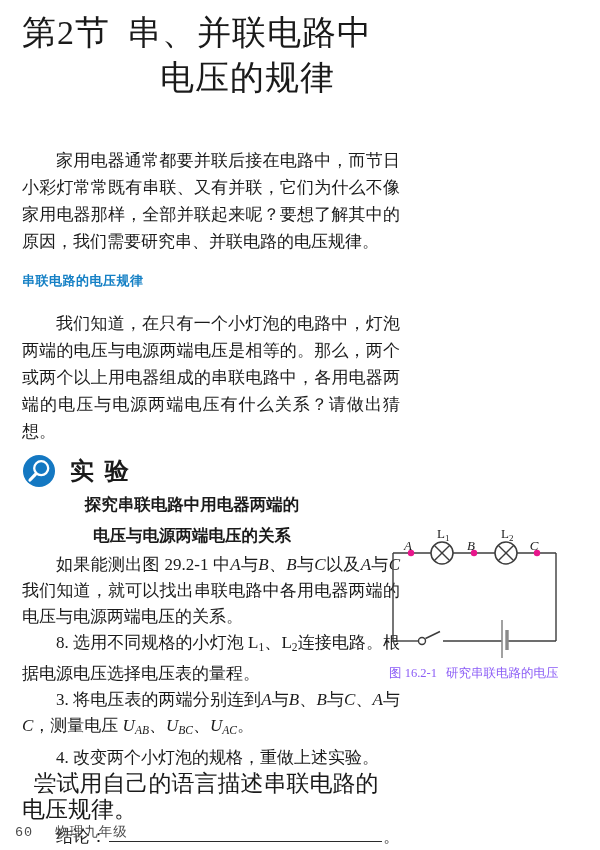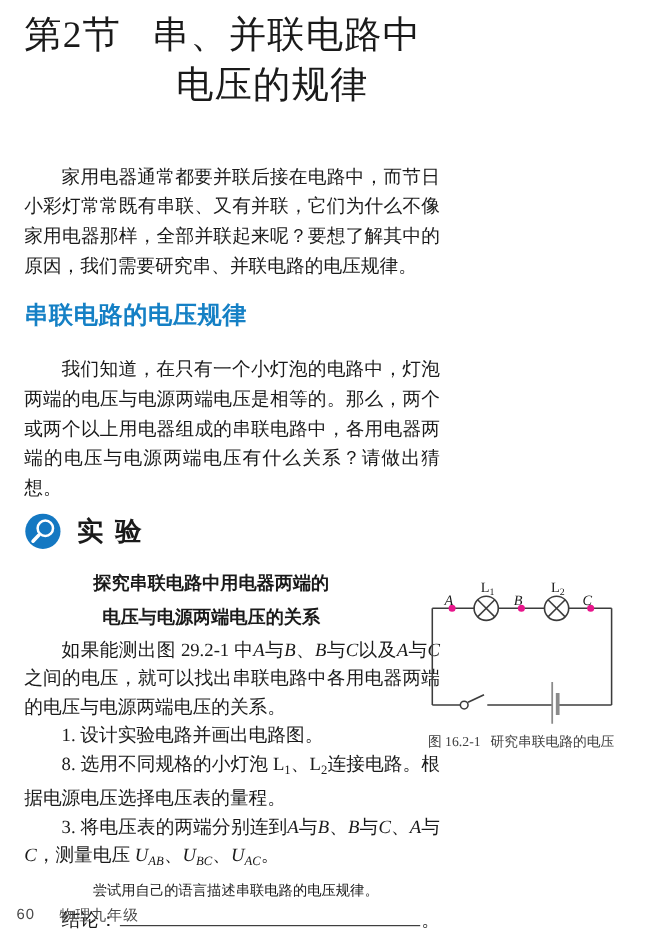--- a/index.html
+++ b/index.html
@@ -6,69 +6,69 @@
   .page{
     position:relative; width:600px; height:850px; background:#ffffff;
     font-family:"Liberation Serif","DejaVu Serif",serif;
     color:var(--text,#1a1a1a); overflow:hidden;
   }
   .column{ position:absolute; left:22px; top:10px; width:378px; }
 
   
   .title{ font-size:34px; line-height:45px; font-weight:400; letter-spacing:1px; }
   .title-row1{ display:flex; }
-  .title-no{ margin-right:28px; }
+  .title-no{ margin-right:17px; }
   .title-row2{ padding-left:138px; }
 
   
   .para{ font-size:17px; line-height:27px; text-align:justify; text-indent:2em; margin:0; }
   .intro{ margin-top:47px; }
   .guess{ margin-top:20px; }
 
   .section-heading{
     margin-top:17px; font-family:"Liberation Sans","DejaVu Sans",sans-serif;
-    font-size:22px; font-weight:bold; color:var(--accent-blue,#1580c5);
+    font-size:13px; font-weight:bold; color:var(--accent-blue,#1580c5);
     letter-spacing:0.5px;
   }
 
   
   .exp-header{ display:flex; align-items:center; margin-top:9px; }
   .exp-icon{ width:34px; height:34px; flex:0 0 34px; }
   .exp-label{
     margin-left:14px; font-family:"Liberation Sans","DejaVu Sans",sans-serif;
     font-size:24px; font-weight:bold; letter-spacing:2px;
   }
   .exp-subtitle{
     width:340px; text-align:center; font-family:"Liberation Sans","DejaVu Sans",sans-serif;
-    font-size:16.5px; font-weight:bold; line-height:27px; margin-top:17px;
+    font-size:16.5px; font-weight:bold; line-height:27px; margin-top:3px;
   }
   .exp-body{ margin-top:3px; }
   .exp-body .para{ line-height:26px; }
   .step{ font-size:17px; line-height:26px; text-align:justify; text-indent:2em; }
-  .try-line{ font-size:13px; line-height:26px; text-indent:0.5em;text-align:center; }
+  .try-line{ font-size:23px; line-height:26px; text-indent:0.5em; }
 
   .rt-var{ font-style:italic; }
   .rt-sub{ font-size:0.68em; vertical-align:-0.3em; }
   .rt-varsub{ font-style:italic; font-size:0.68em; vertical-align:-0.3em; }
 
   .conclusion{ display:flex; align-items:baseline; padding-left:2em; font-size:17px; line-height:27px; margin-top:0; }
   .blank-line{ flex:1 1 auto; border-bottom:1.4px solid #2b2b2b; height:1.05em; margin:0 1px 3px 2px; }
 
   
   .figure{ position:absolute; left:389px; top:525px; width:200px; }
-  .fig-caption{ margin-top:1px; font-size:12.5px; color:#404040; white-space:nowrap; }
+  .fig-caption{ margin-top:1px; font-size:12.5px; color:#8b5cf6; white-space:nowrap; }
   .fig-caption .cap-no{ margin-right:9px; }
   .circuit-label{ font-family:"Liberation Serif","DejaVu Serif",serif; font-size:13px; fill:#1a1a1a; }
   .circuit-label.it{ font-style:italic; }
   .circuit-sub{ font-size:9px; }
 
   
   .footer{
-    position:absolute; left:15px; top:823px; display:flex; align-items:flex-start;
-    font-family:Liberation Sans, sans-serif;
+    position:absolute; left:15px; top:823px; display:flex; align-items:center;
+    font-family:Liberation Mono, monospace;
     font-size:13.5px; color:var(--footer-text,#4a4a4a); letter-spacing:1px;
   }
   .footer .pg{ margin-right:22px; }
   .footer .subj{ }
 </style>
 </head>
 <body>
 
 <div class="page">
 
@@ -96,24 +96,24 @@
         <circle cx="19.2" cy="14.2" r="7" fill="none" stroke="#ffffff" stroke-width="2.3"></circle>
         <line x1="13.4" y1="20.4" x2="8" y2="26" stroke="#ffffff" stroke-width="3.2" stroke-linecap="round"></line>
       </svg>
       <span class="exp-label">实 验</span>
     </div>
 
     <div class="exp-subtitle">探究串联电路中用电器两端的</div>
     <div class="exp-subtitle" style="margin-top:4px;">电压与电源两端电压的关系</div>
 
     <div class="exp-body">
-      <p class="para" style="margin-top:0;"><span>如果能测出图 29.2-1 中</span><span class="rt-var">A</span><span>与</span><span class="rt-var">B</span><span>、</span><span class="rt-var">B</span><span>与</span><span class="rt-var">C</span><span>以及</span><span class="rt-var">A</span><span>与</span><span class="rt-var">C</span><span>之间的电压，就可以找出串联电路中各用电器两端的电压与电源两端电压的关系。</span></p>
-      <div class="step"><span>1. 设计实验电路并画出电路图。</span></div>
+      <p class="para" style="margin-top:0;"><span>如果能测出图 29.2-1 中</span><span class="rt-var">A</span><span>与</span><span class="rt-var">B</span><span>、</span><span class="rt-var">B</span><span>与</span><span class="rt-var">C</span><span>以及</span><span class="rt-var">A</span><span>与</span><span class="rt-var">C</span><span>我们知道，就可以找出串联电路中各用电器两端的电压与电源两端电压的关系。</span></p>
       <div class="step"><span>8. 选用不同规格的小灯泡 L</span><span class="rt-sub">1</span><span>、L</span><span class="rt-sub">2</span><span>连接电路。根据电源电压选择电压表的量程。</span></div>
       <div class="step"><span>3. 将电压表的两端分别连到</span><span class="rt-var">A</span><span>与</span><span class="rt-var">B</span><span>、</span><span class="rt-var">B</span><span>与</span><span class="rt-var">C</span><span>、</span><span class="rt-var">A</span><span>与</span><span class="rt-var">C</span><span>，测量电压 </span><span class="rt-var">U</span><span class="rt-varsub">AB</span><span>、</span><span class="rt-var">U</span><span class="rt-varsub">BC</span><span>、</span><span class="rt-var">U</span><span class="rt-varsub">AC</span><span>。</span></div>
+      <div class="step"><span>4. 改变两个小灯泡的规格，重做上述实验。</span></div>
       <div class="try-line"><span>尝试用自己的语言描述串联电路的电压规律。</span></div>
       <div class="conclusion">
         <span>结论：</span>
         <span class="blank-line"></span>
         <span>。</span>
       </div>
     </div>
   </div>
 
   <div class="figure">

